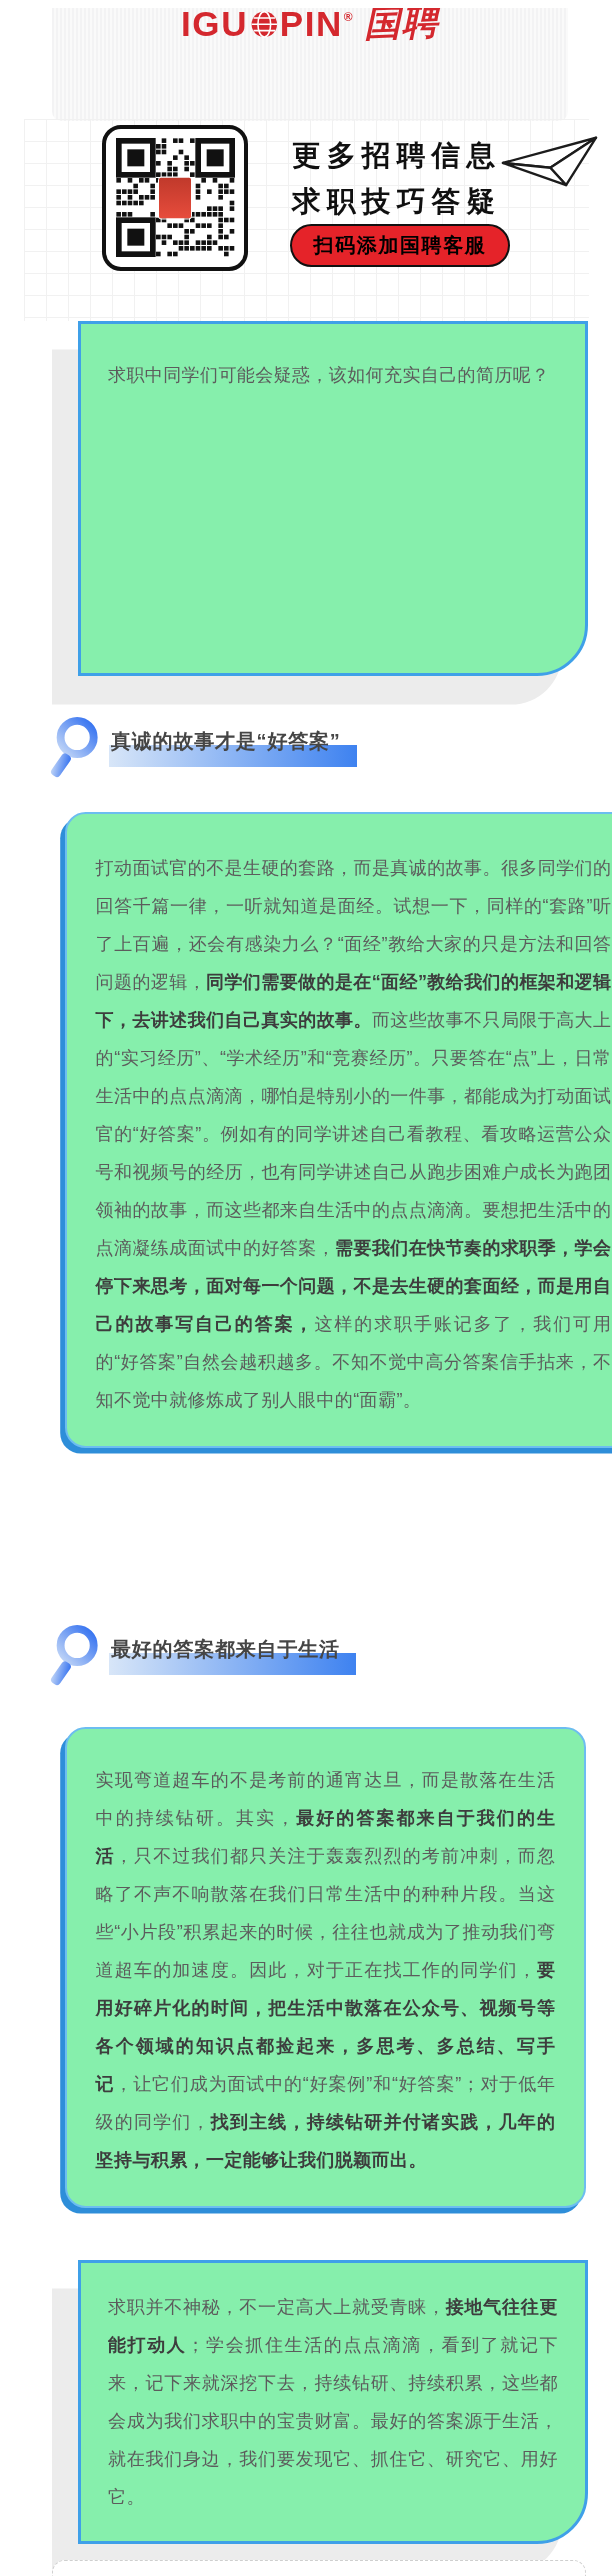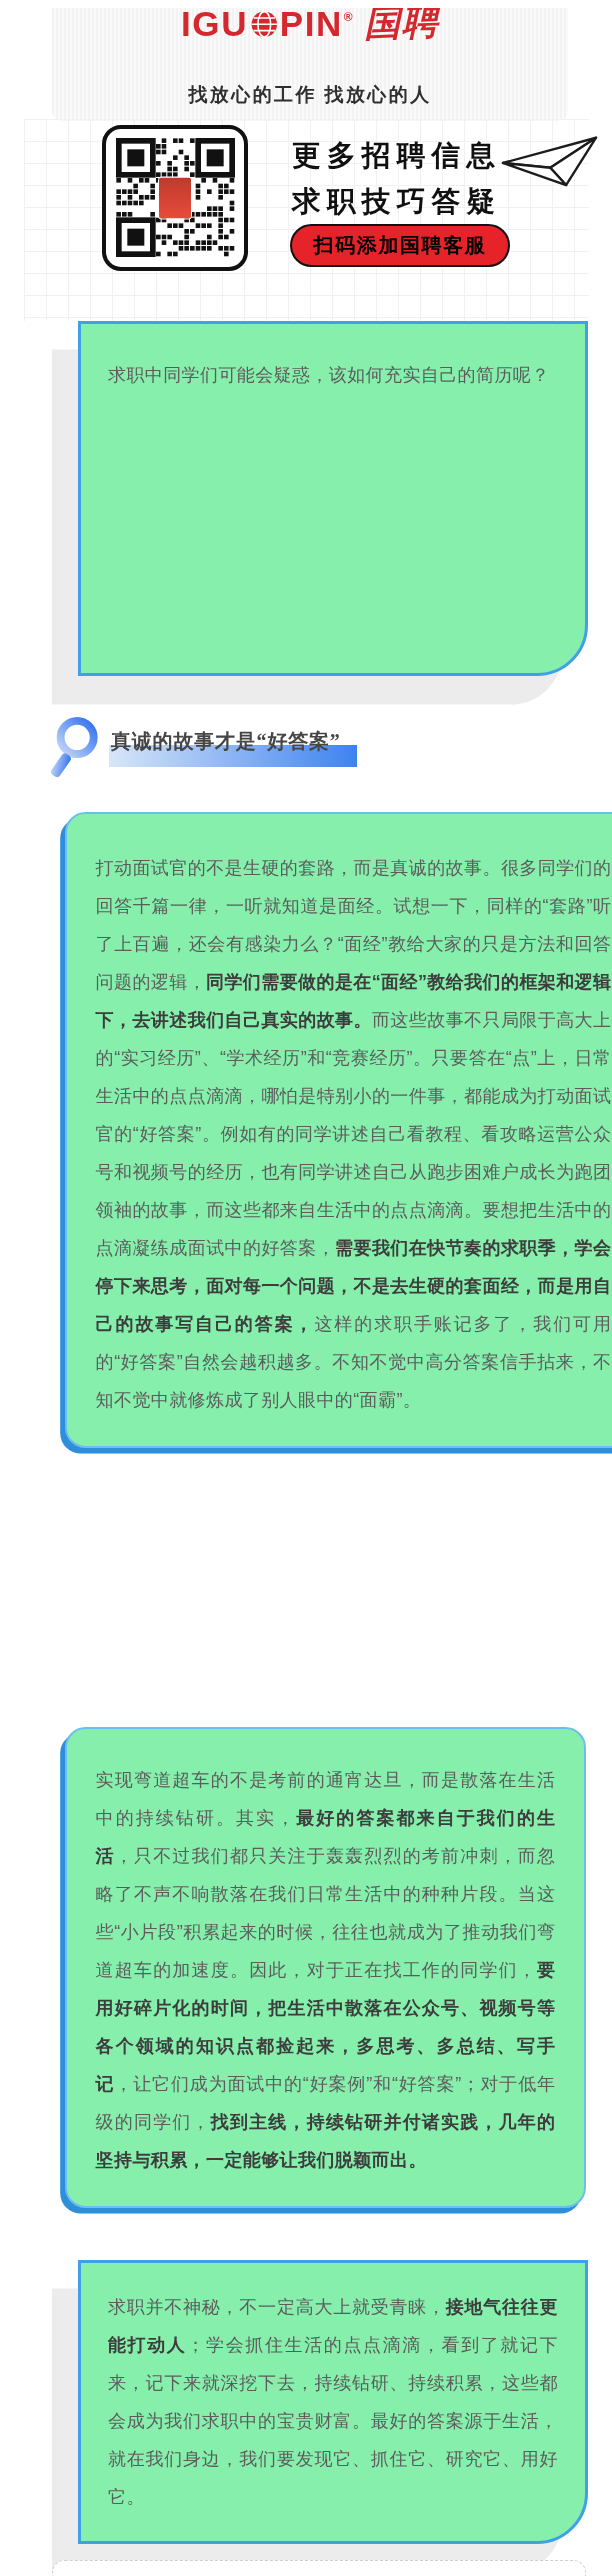--- a/index.html
+++ b/index.html
@@ -80,21 +80,21 @@
     border:2.4px solid #6cbdf0;border-radius:20.6px;
     box-shadow:-4.8px 5.6px 0 #2e8ed9;
   }
   .box1{left:78px;top:313px;width:510px;min-height:355px;padding:32px 27px 28.6px;}
   .box2{left:65px;top:804px;width:577px;padding:35px 28.6px 27px;}
   .box3{left:65px;top:1719px;width:521px;padding:32px 28.6px 27px;}
   .box4{left:78px;top:2252px;width:510px;padding:25px 27px 25px;}
   
   .sec{position:absolute;left:48px;width:492px;height:82px;}
   .sec .mag{position:absolute;left:0;top:3.2px;}
-  .sec-title-wrap{position:absolute;left:63px;top:16px;display:inline-block;font-family:Liberation Serif, serif;}
+  .sec-title-wrap{position:absolute;left:63px;top:16px;display:inline-block;}
   .sec-title{
     position:relative;z-index:2;font-size:20px;line-height:27px;
     font-weight:bold;color:#454545;letter-spacing:0.8px;white-space:nowrap;
   }
   .sec-bar{
     position:absolute;left:-1.6px;right:-16px;top:17.4px;height:21.4px;z-index:1;
     background:linear-gradient(90deg,#d8e6f8,#3e82f0);
   }
   .sec1{top:704px;}
   .sec2{top:1612px;}
@@ -119,21 +119,20 @@
           <g stroke="#fff" stroke-width="2" fill="none">
             <ellipse cx="18" cy="18" rx="8" ry="16"></ellipse>
             <path d="M2,18 H34 M4.5,10 H31.5 M4.5,26 H31.5"></path>
           </g>
         </svg>
       </span>
       <span>PIN</span>
       <span class="reg">®</span>
       <span class="cn">国聘</span>
     </div>
-    <div class="tagline">找放心的工作 找放心的人</div>
   </div>
 
   <div class="qr-band">
     <div class="qr-frame">
       <svg id="qrsvg" width="119" height="119" viewBox="0 0 168 168">
           <rect x="64.5" y="0.5" width="6.5" height="6.5" fill="#111"></rect>
           <rect x="80.5" y="0.5" width="6.5" height="6.5" fill="#111"></rect>
           <rect x="88.5" y="0.5" width="6.5" height="6.5" fill="#111"></rect>
           <rect x="104.5" y="0.5" width="6.5" height="6.5" fill="#111"></rect>
           <rect x="56.5" y="8.5" width="6.5" height="6.5" fill="#111"></rect>
@@ -297,20 +296,36 @@
     <div class="sec-title-wrap">
       <span class="sec-title">真诚的故事才是“好答案”</span>
       <span class="sec-bar"></span>
     </div>
   </div>
 
   <div class="box box-round box2">
     <p><span>打动面试官的不是生硬的套路，而是真诚的故事。很多同学们的回答千篇一律，一听就知道是面经。试想一下，同样的“套路”听了上百遍，还会有感染力么？“面经”教给大家的只是方法和回答问题的逻辑，</span><span class="b">同学们需要做的是在“面经”教给我们的框架和逻辑下，去讲述我们自己真实的故事。</span><span>而这些故事不只局限于高大上的“实习经历”、“学术经历”和“竞赛经历”。只要答在“点”上，日常生活中的点点滴滴，哪怕是特别小的一件事，都能成为打动面试官的“好答案”。例如有的同学讲述自己看教程、看攻略运营公众号和视频号的经历，也有同学讲述自己从跑步困难户成长为跑团领袖的故事，而这些都来自生活中的点点滴滴。要想把生活中的点滴凝练成面试中的好答案，</span><span class="b">需要我们在快节奏的求职季，学会停下来思考，面对每一个问题，不是去生硬的套面经，而是用自己的故事写自己的答案，</span><span>这样的求职手账记多了，我们可用的“好答案”自然会越积越多。不知不觉中高分答案信手拈来，不知不觉中就修炼成了别人眼中的“面霸”。</span></p>
   </div>
 
+  <div class="sec sec2">
+    <svg class="mag" width="52" height="67" viewBox="0 0 66 84">
+      <defs>
+        <linearGradient id="mg2" x1="0" y1="1" x2="1" y2="0">
+          <stop offset="0" stop-color="#c6d9f7"></stop>
+            <stop offset="1" stop-color="#2f6ef0"></stop>
+        </linearGradient>
+      </defs>
+      <circle cx="37" cy="28" r="21" fill="none" stroke="url(#mg2)" stroke-width="10"></circle>
+      <rect x="10" y="47" width="13" height="32" rx="5" transform="rotate(35 16 63)" fill="url(#mg2)"></rect>
+    </svg>
+    <div class="sec-title-wrap">
+      <span class="sec-title">最好的答案都来自于生活</span>
+      <span class="sec-bar"></span>
+    </div>
+  </div>
 
   <div class="box box-round box3">
     <p><span>实现弯道超车的不是考前的通宵达旦，而是散落在生活中的持续钻研。其实，</span><span class="b">最好的答案都来自于我们的生活</span><span>，只不过我们都只关注于轰轰烈烈的考前冲刺，而忽略了不声不响散落在我们日常生活中的种种片段。当这些“小片段”积累起来的时候，往往也就成为了推动我们弯道超车的加速度。因此，对于正在找工作的同学们，</span><span class="b">要用好碎片化的时间，把生活中散落在公众号、视频号等各个领域的知识点都捡起来，多思考、多总结、写手记</span><span>，让它们成为面试中的“好案例”和“好答案”；对于低年级的同学们，</span><span class="b">找到主线，持续钻研并付诸实践，几年的坚持与积累，一定能够让我们脱颖而出。</span></p>
   </div>
 
   <div class="box box-sharp box4">
     <p><span>求职并不神秘，不一定高大上就受青睐，</span><span class="b">接地气往往更能打动人</span><span>；学会抓住生活的点点滴滴，看到了就记下来，记下来就深挖下去，持续钻研、持续积累，这些都会成为我们求职中的宝贵财富。最好的答案源于生活，就在我们身边，我们要发现它、抓住它、研究它、用好它。</span></p>
   </div>
 
   <div class="dashed"></div>

